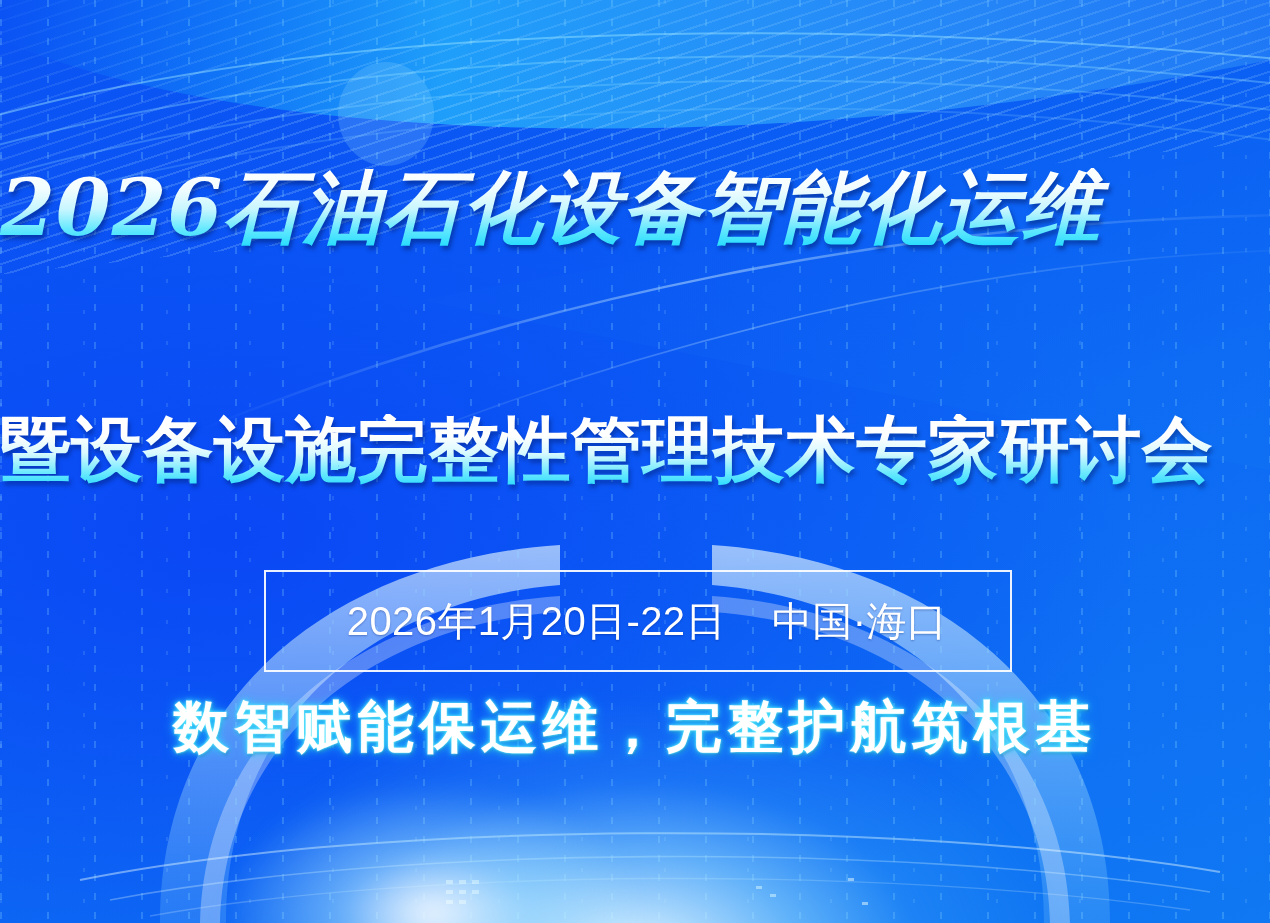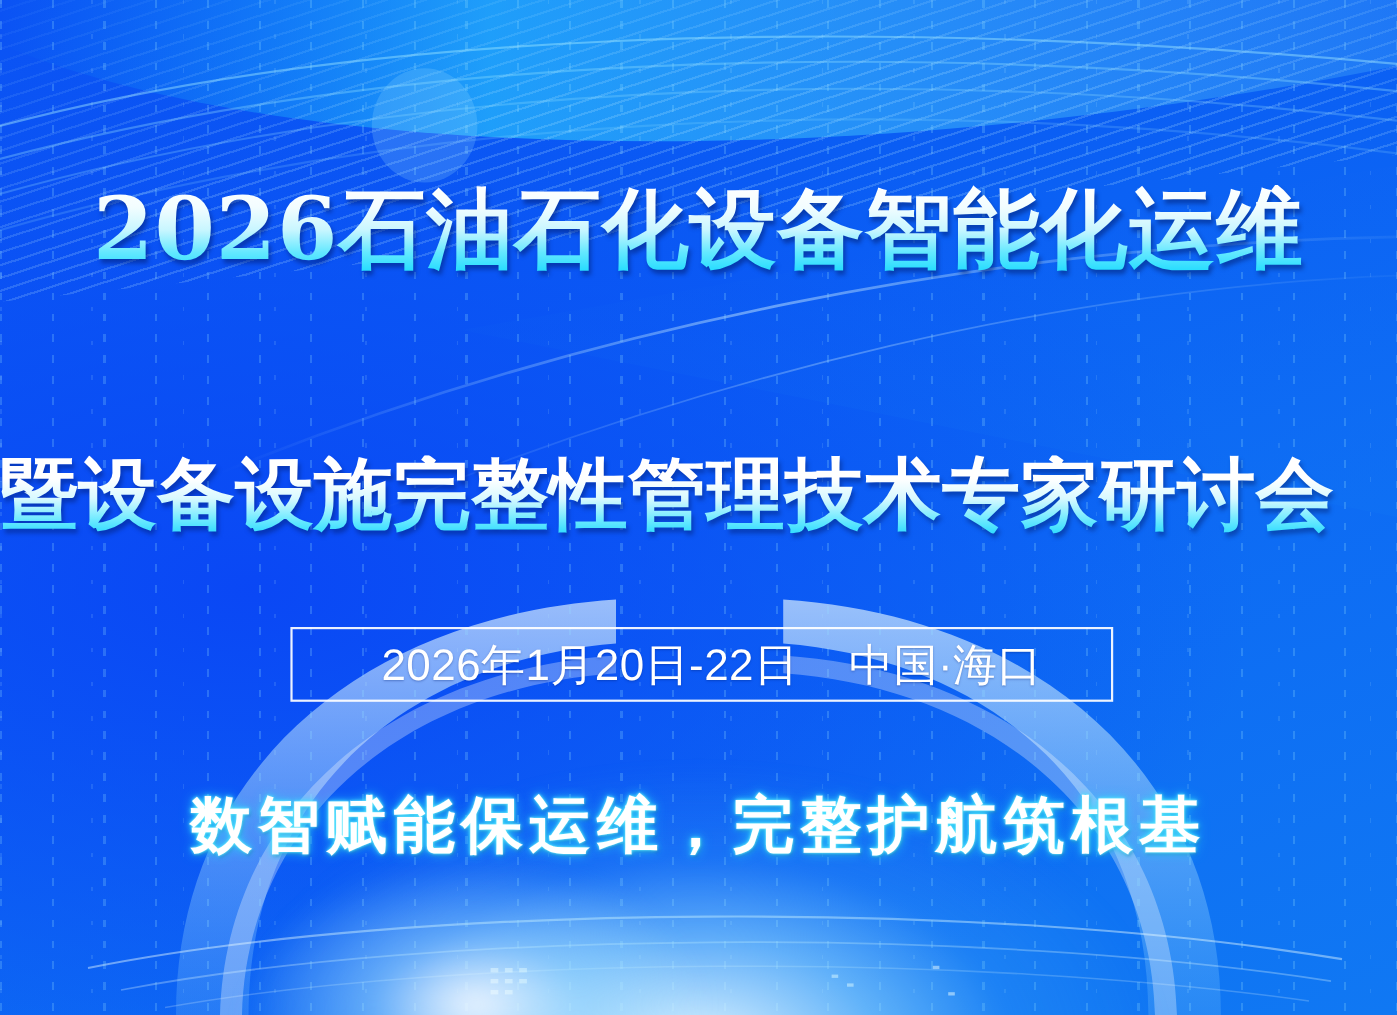--- a/index.html
+++ b/index.html
@@ -87,21 +87,21 @@
     position:absolute;left:34%;bottom:-120px;transform:translateX(-50%);
     width:420px;height:260px;border-radius:50%;
     background:radial-gradient(closest-side,rgba(255,255,255,.9) 0%,rgba(190,240,255,.45) 45%,rgba(120,210,255,0) 100%);
     filter:blur(10px);
   }
 
   
   .content{position:absolute;inset:0;}
 
   .title-wrap{
-    position:absolute;left:0;right:0;top:168px;text-align:center;
+    position:absolute;left:0;right:0;top:168px;font-style:italic;
   }
   .t-line{
     font-family:"DejaVu Serif","Liberation Serif",serif;
     font-weight:bold;
     letter-spacing:.01em;
     line-height:1.0;
     background:linear-gradient(180deg,#ffffff 0%,#f2fdff 26%,#c8f6ff 52%,#63e8ff 78%,#24dcff 100%);
     -webkit-background-clip:text;background-clip:text;
     color:transparent;-webkit-text-fill-color:transparent;
     filter:drop-shadow(2px 4px 2px rgba(0,20,90,.45));
@@ -117,21 +117,21 @@
     letter-spacing:.005em;
     background:linear-gradient(180deg,#ffffff 0%,#ffffff 30%,#d8f9ff 55%,#6feaff 82%,#30dcff 100%);
     -webkit-background-clip:text;background-clip:text;
     color:transparent;-webkit-text-fill-color:transparent;
     filter:drop-shadow(2px 4px 2px rgba(0,20,90,.40));
     white-space:nowrap;
   }
 
   .date-box{
     position:absolute;left:264px;top:570px;
-    width:748px;height:68px;
+    width:748px;height:102px;
     border:2px solid rgba(255,255,255,.92);
     box-sizing:border-box;
     display:flex;align-items:center;justify-content:center;padding-left:18px;
   }
   .date-text{
     color:#ffffff;
     font-size:40px;
     font-weight:500;
     letter-spacing:.01em;
     white-space:pre;
@@ -143,21 +143,20 @@
     color:#ffffff;
     font-weight:bold;
     font-size:56px;
     letter-spacing:.10em;
     white-space:nowrap;
     text-shadow:
       0 0 2px #7ff0ff,
       0 0 5px #41e4ff,
       0 0 11px rgba(40,215,255,.85),
       1px 2px 3px rgba(0,30,110,.45);
-    margin-top: 23px;
   }
 </style>
 </head>
 <body>
 
 <div class="poster">
 
   <div class="bg">
 
     <svg viewBox="0 0 1270 923" preserveAspectRatio="none">

